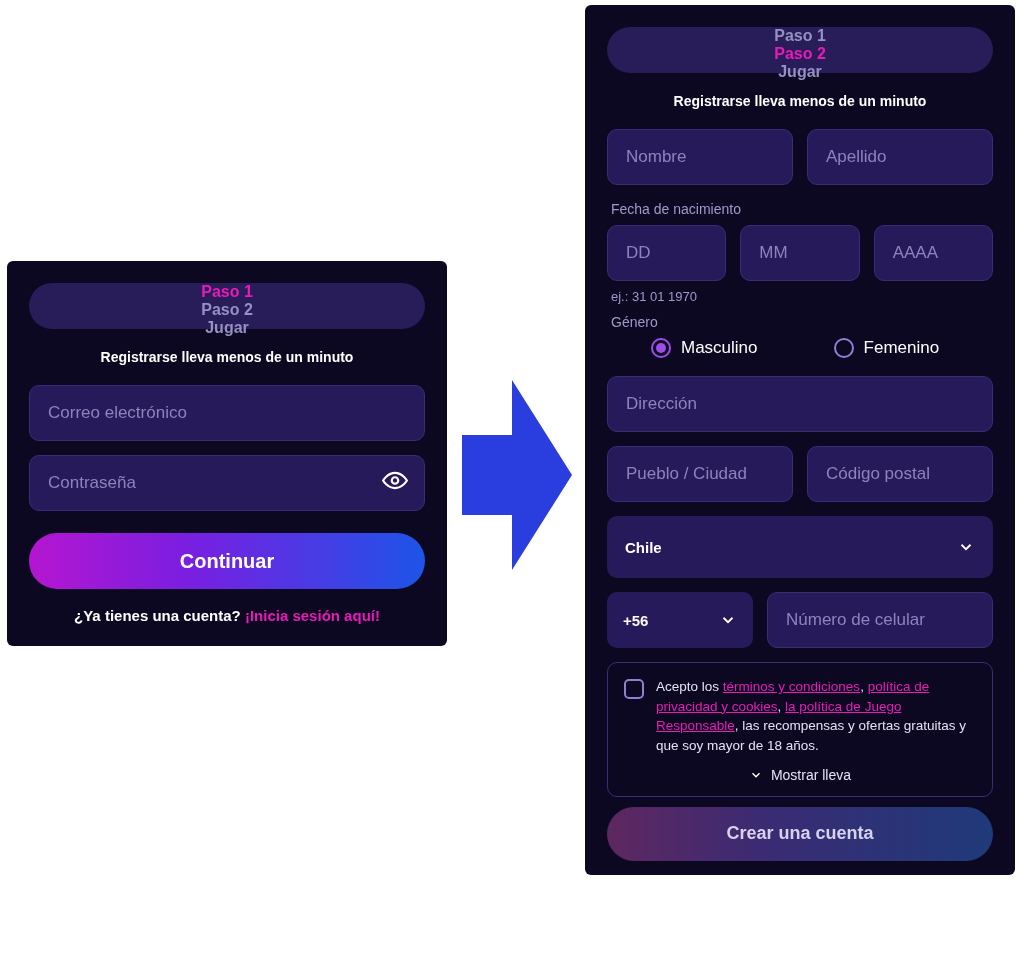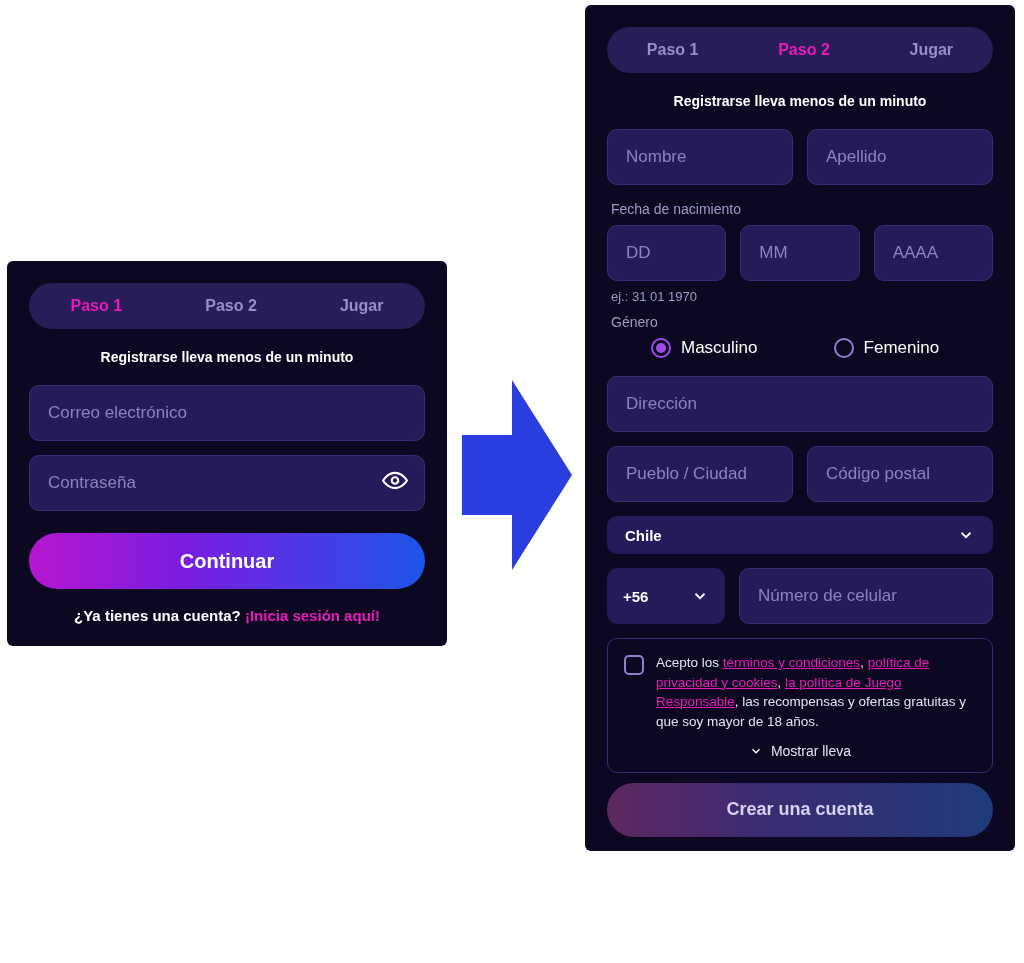--- a/index.html
+++ b/index.html
@@ -45,20 +45,21 @@
   }
   
   .tabs{
     background:var(--bg-tabs);
     border-radius:40px;
     height:46px;
     display:flex;
     align-items:center;
     justify-content:space-around;
     margin-bottom:20px;
+    flex-direction:column;
   }
   .tab{
     font-weight:700;
     font-size:16px;
     color:#9690c4;
     cursor:pointer;
   }
   .tab.active{color:var(--accent-pink);}
   .subtitle{
     text-align:center;
@@ -137,31 +138,31 @@
   .radio-circle{
     width:20px;height:20px;border:2px solid #8b82d0;border-radius:50%;
     display:flex;align-items:center;justify-content:center;
   }
   .radio-circle.selected{border-color:#9d4de8;}
   .radio-dot{width:10px;height:10px;border-radius:50%;background:#9d4de8;}
   
   .select{
     background:var(--bg-input);
     border-radius:10px;
-    height:38px;
+    height:62px;
     display:flex;align-items:center;justify-content:space-between;
     padding:0 18px;
     color:#fff;font-size:15px;font-weight:700;
     margin-bottom:14px;cursor:pointer;
   }
   .chev{width:18px;height:18px;stroke:#fff;stroke-width:2.4;fill:none;}
   
   .phone-row{display:flex;gap:14px;margin-bottom:14px;}
   .phone-code{
-    width:118px;height:56px;background:var(--bg-input);border-radius:10px;
+    width:146px;height:56px;background:var(--bg-input);border-radius:10px;
     display:flex;align-items:center;justify-content:space-between;
     padding:0 16px;color:#fff;font-weight:700;font-size:15px;cursor:pointer;
   }
   .phone-input{flex:1;margin:0;}
   
   .terms-box{
     border:1px solid var(--bg-input-border);
     border-radius:10px;
     padding:14px 16px 10px 16px;
     font-size:13.5px;

